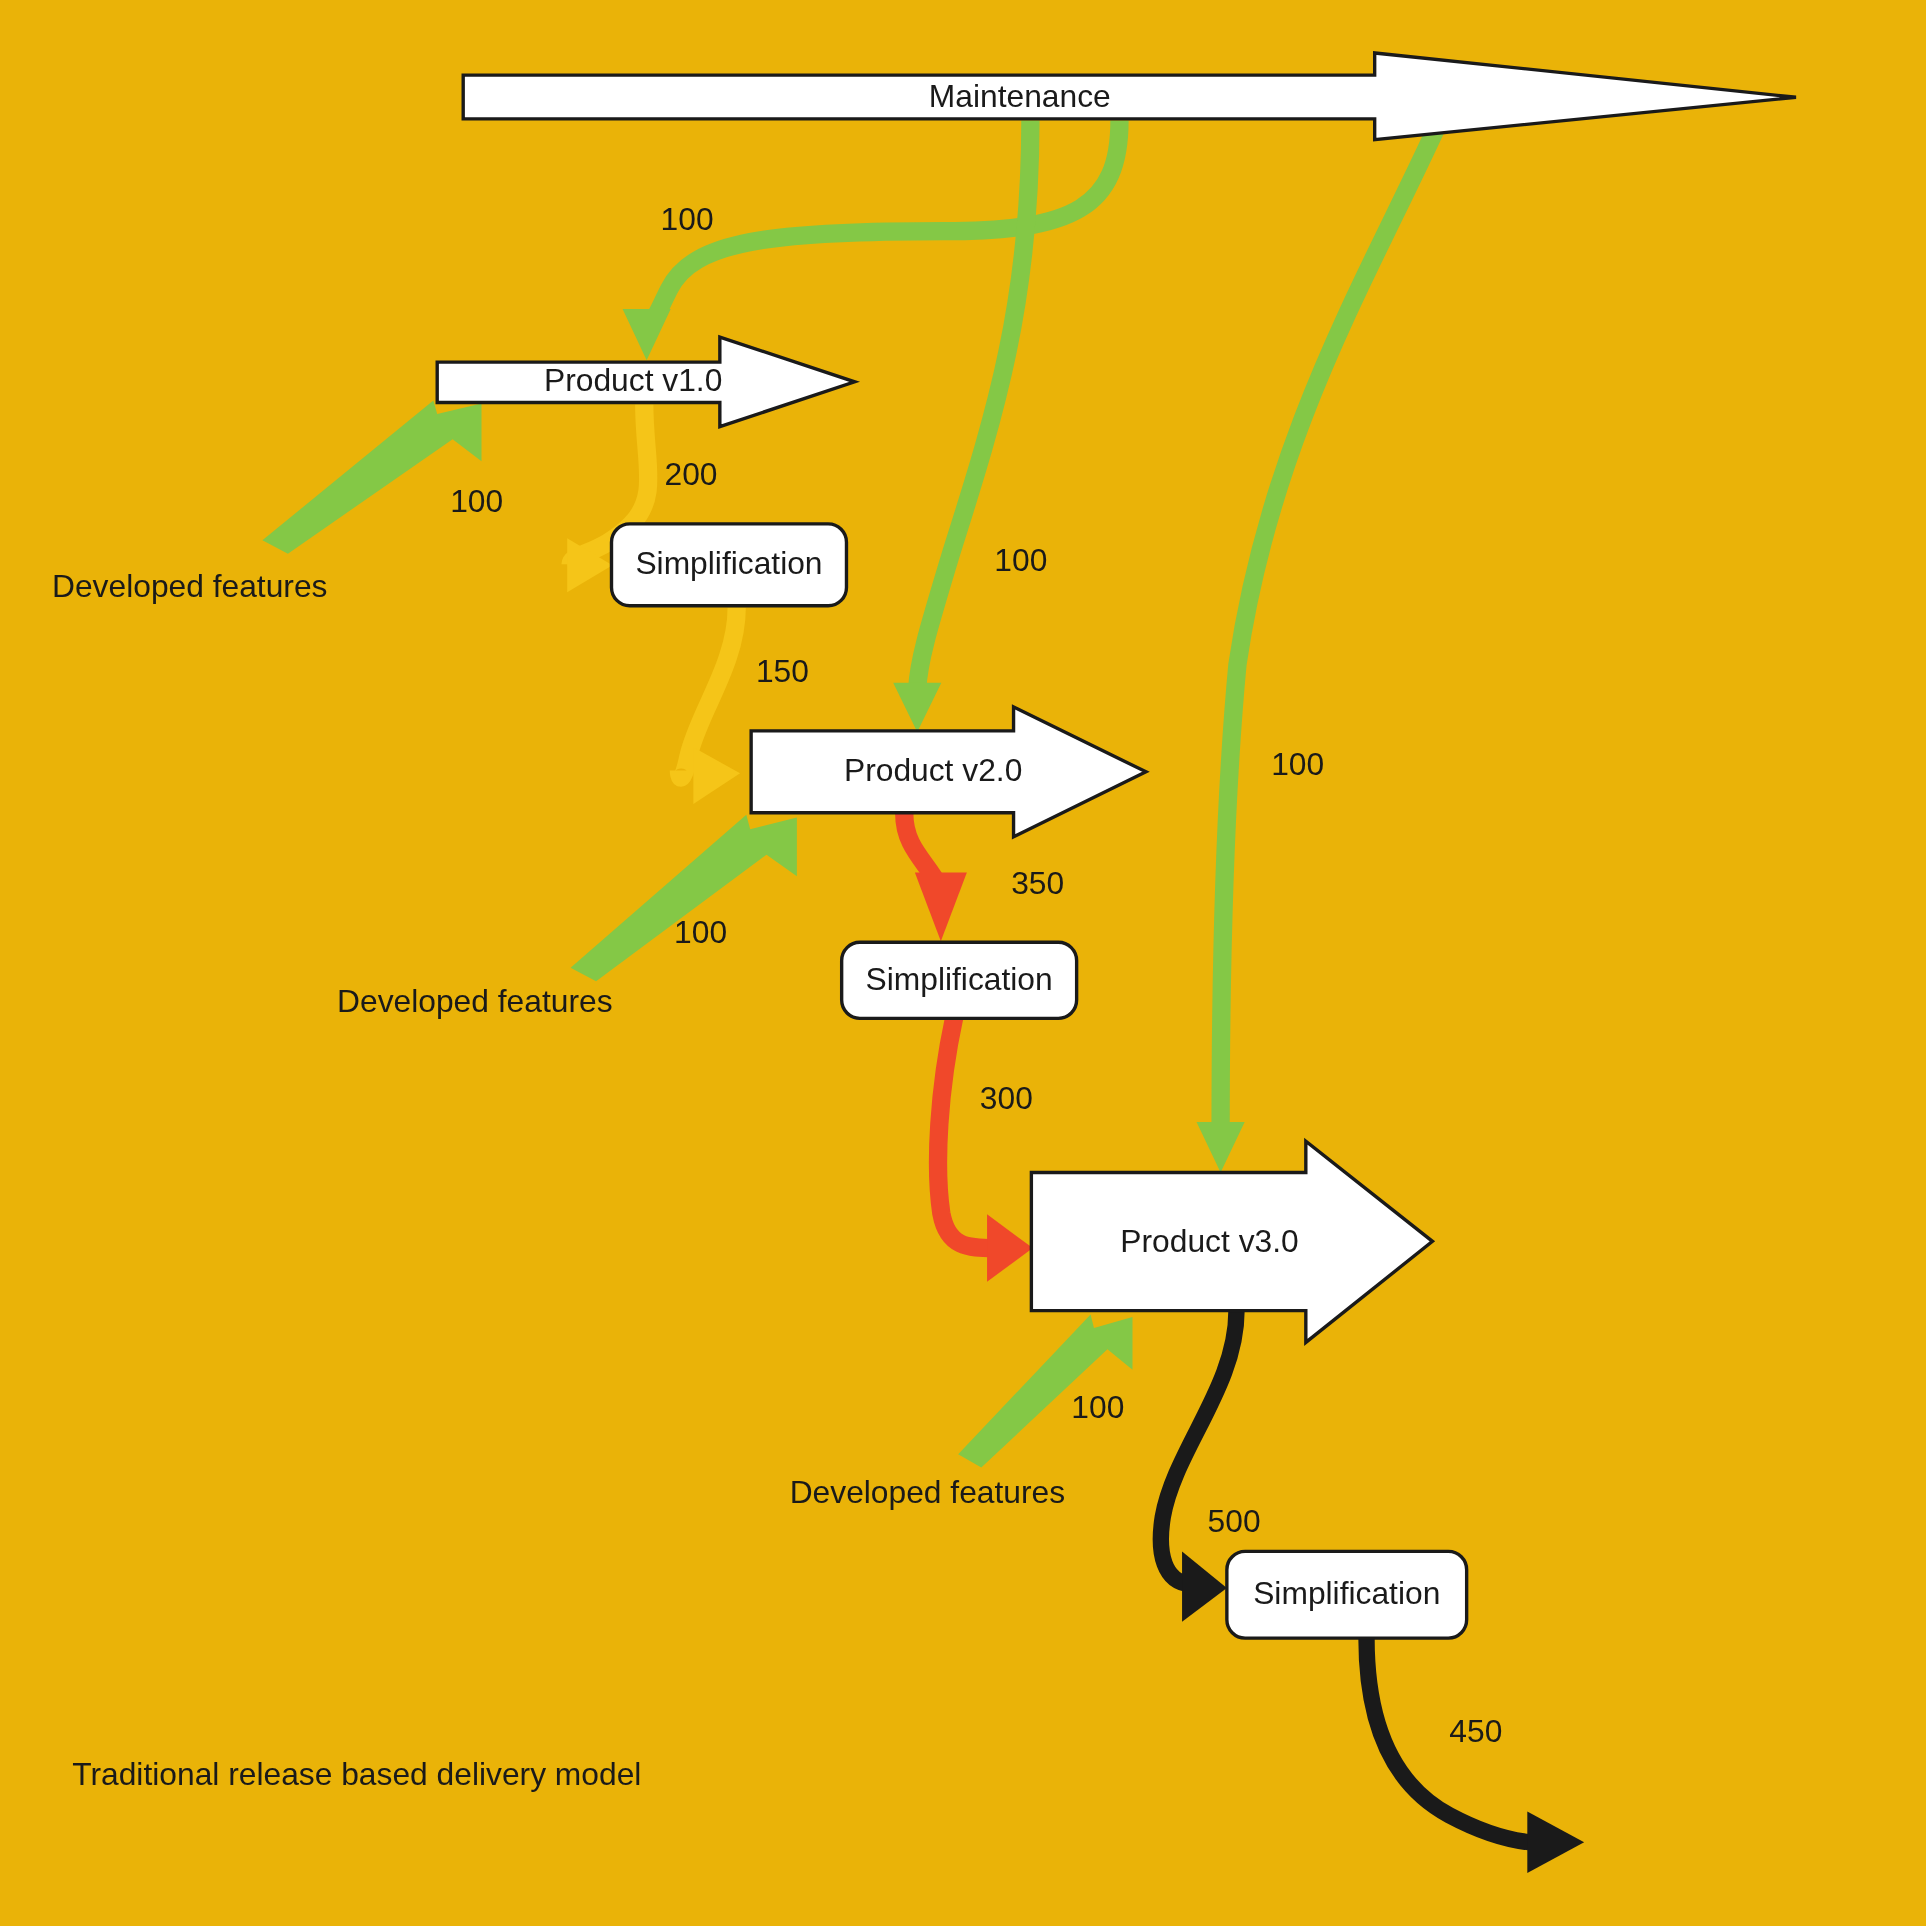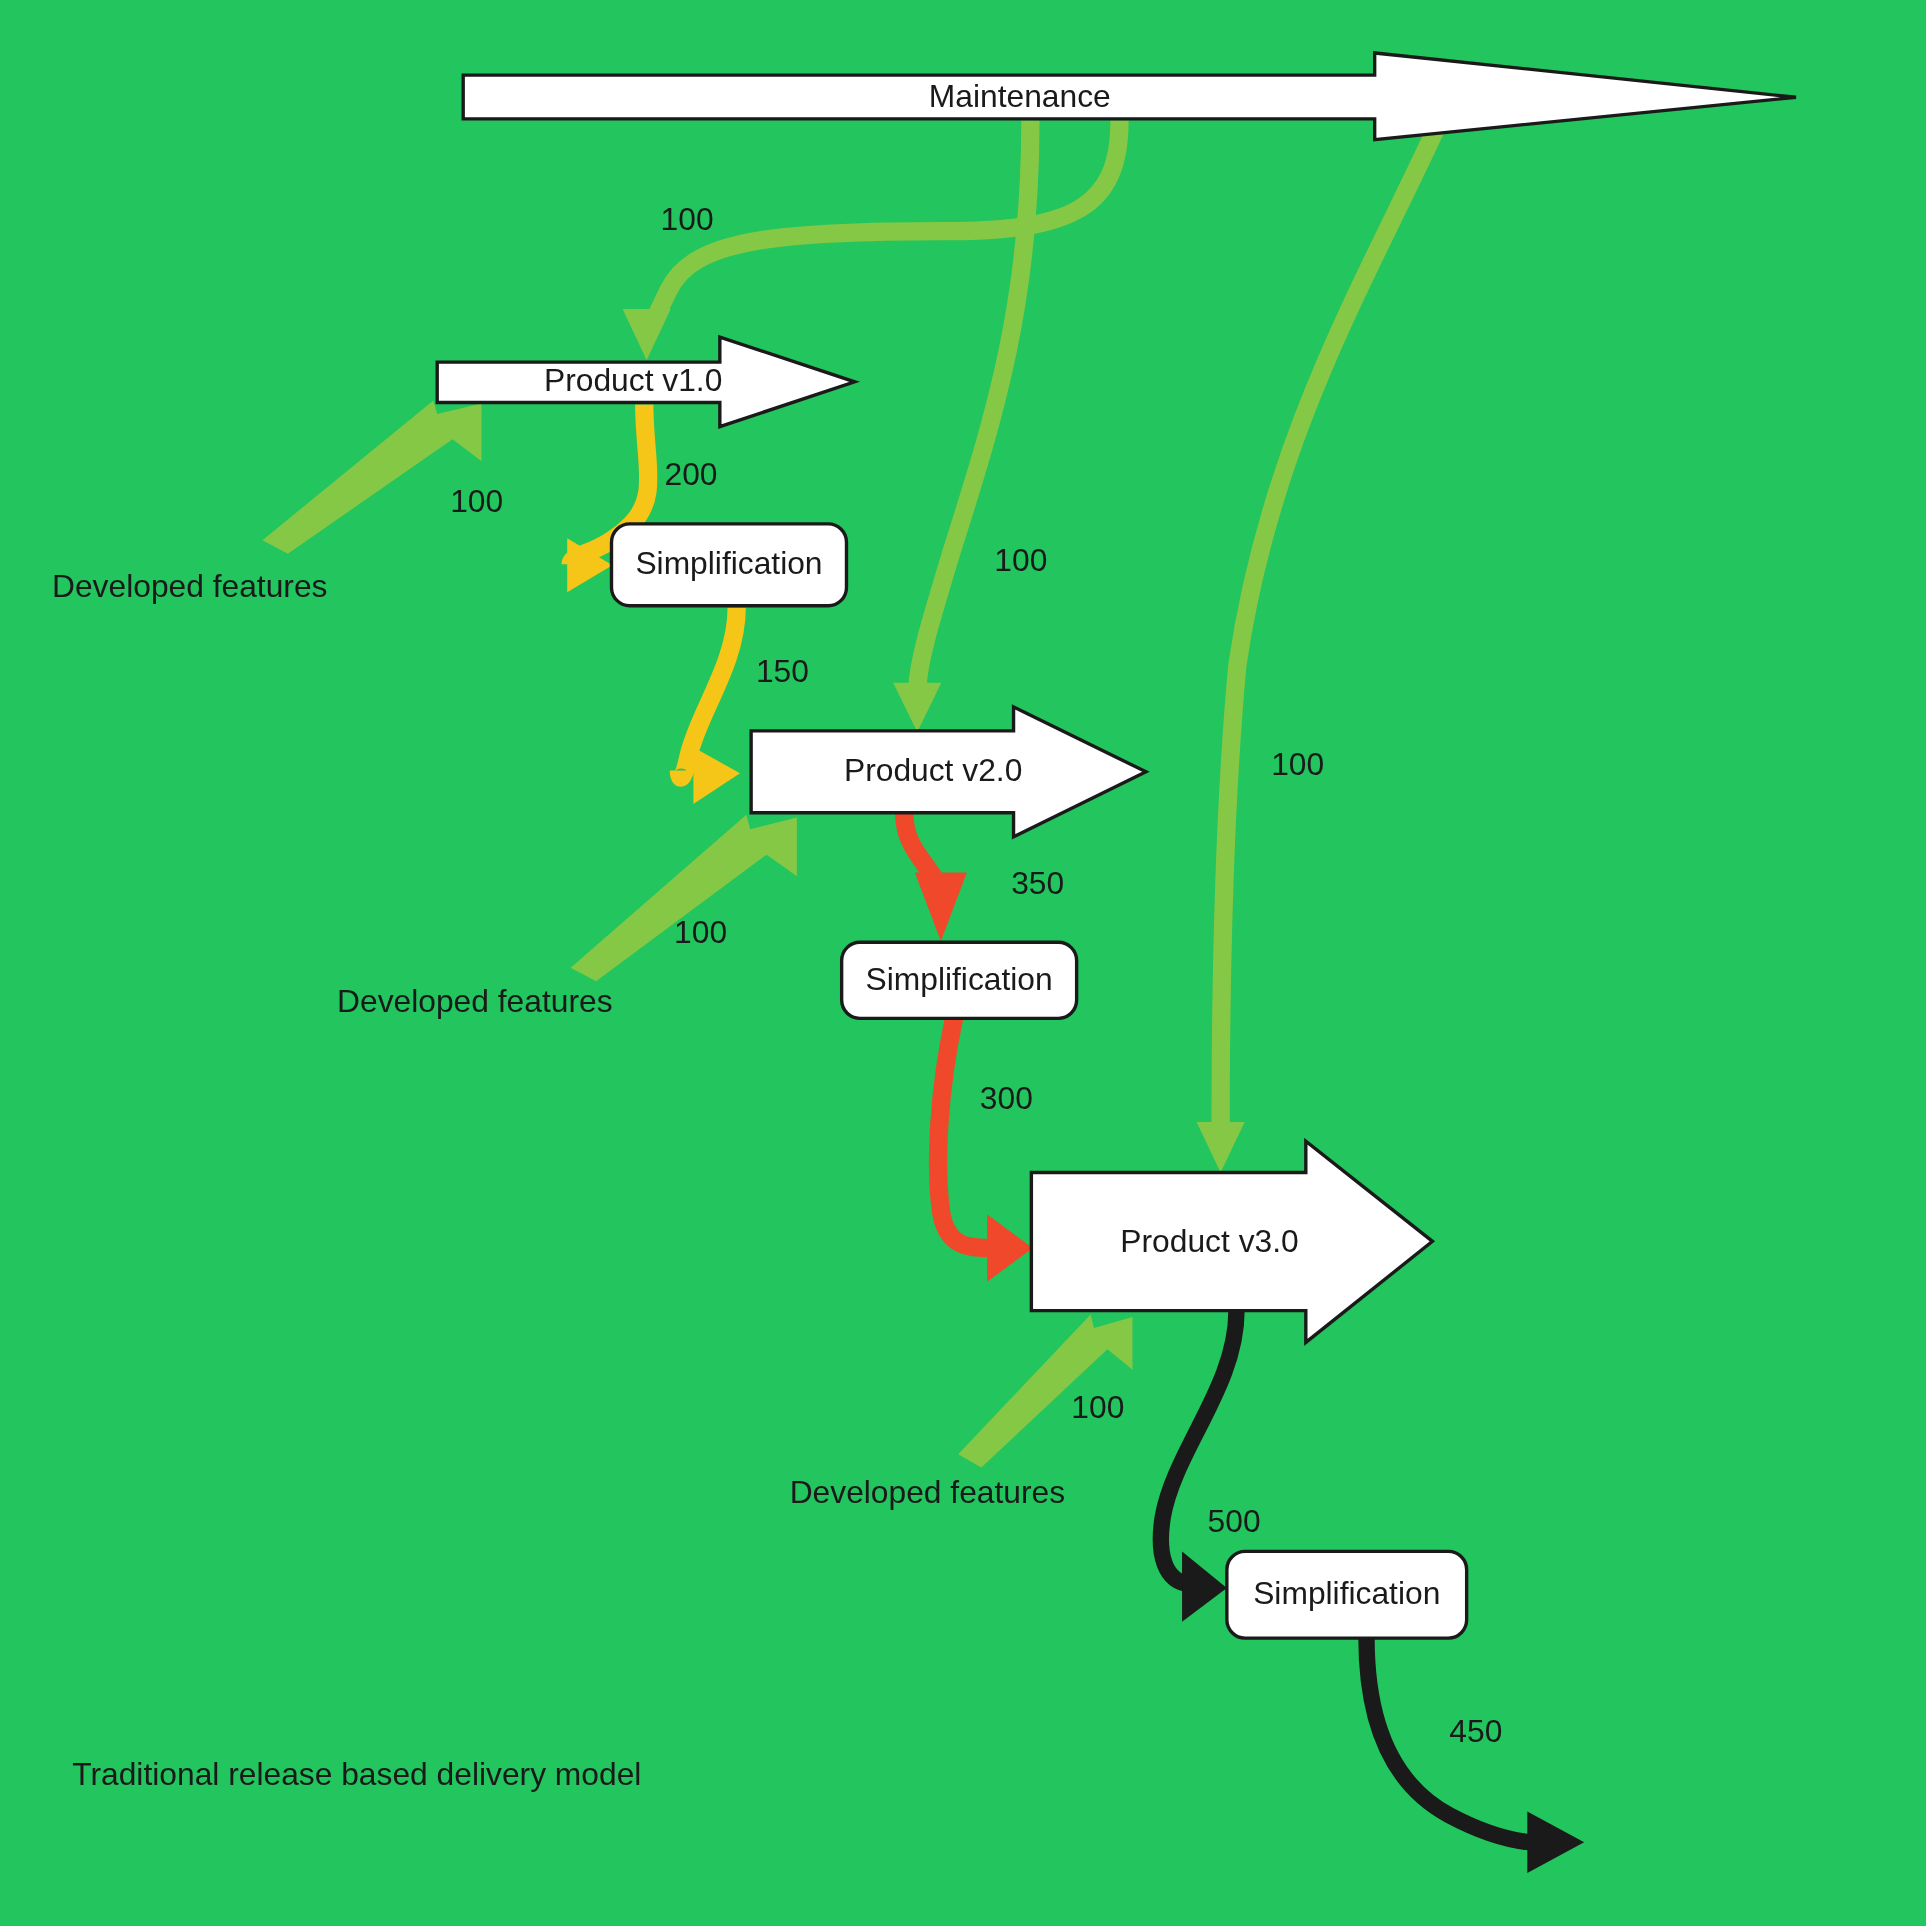--- a/index.html
+++ b/index.html
@@ -4,21 +4,21 @@
 <style>
   html, body {
     margin: 0;
     padding: 0;
     background: #ffffff;
   }
   #canvas-wrap {
     position: relative;
     width: 1926px;
     height: 1926px;
-    background: #22c55e;
+    background: #eab308;
     font-family: "Liberation Sans", sans-serif;
   }
   svg#diagram {
     position: absolute;
     top: 0;
     left: 0;
     width: 1926px;
     height: 1926px;
     display: block;
   }

